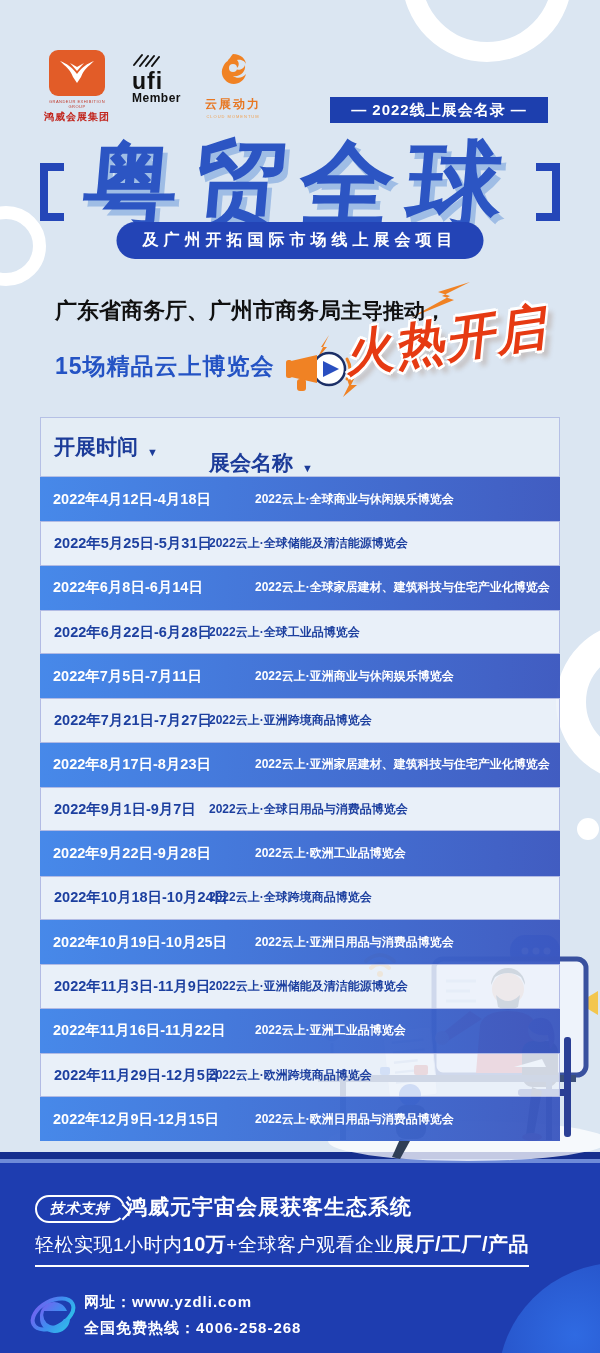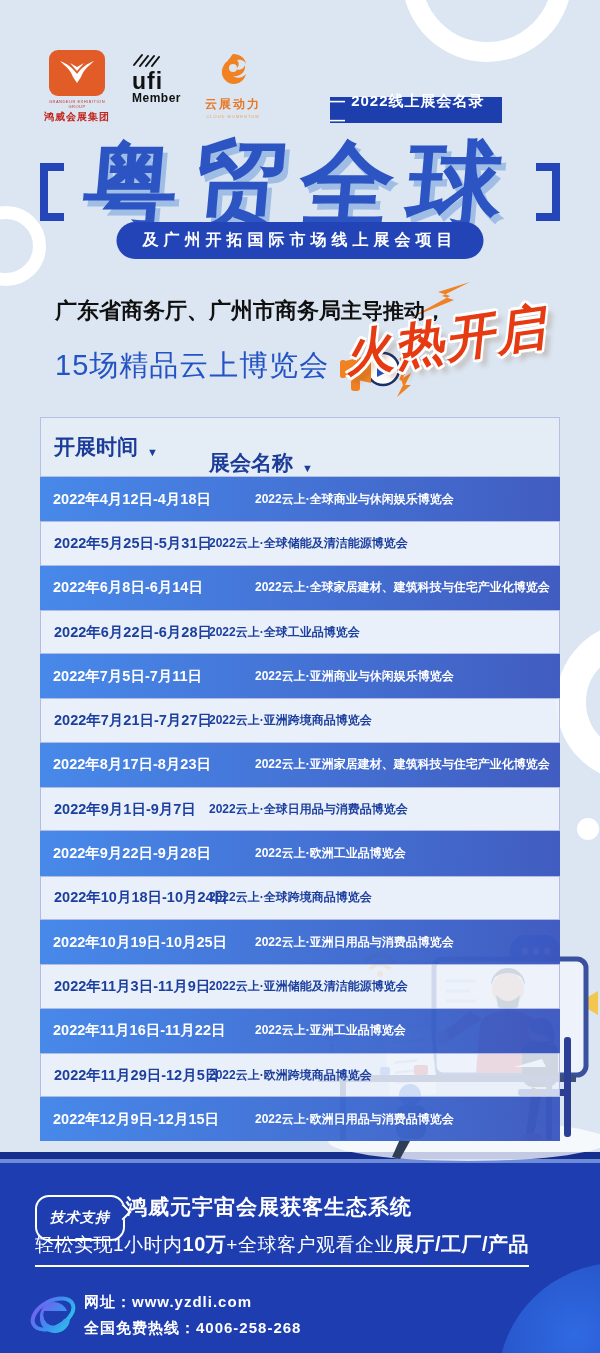--- a/index.html
+++ b/index.html
@@ -23,34 +23,34 @@
   .logo-hw-cap { font-size:4px; color:#c0392b; margin-top:3px; letter-spacing:.5px; }
   .logo-hw-name { font-size:10px; font-weight:bold; color:#c2251d; margin-top:1px; letter-spacing:1px; white-space:nowrap;font-family:Liberation Serif, serif; }
   .logo-ufi { text-align:left; padding-top:2px; }
   .logo-ufi-word { font-size:23px; font-weight:bold; color:#111; line-height:20px; letter-spacing:1px; }
   .logo-ufi-member { font-size:12px; font-weight:bold; color:#111; letter-spacing:.5px; }
   .logo-yz { text-align:center; width:64px; }
   .logo-yz-name { font-size:12px; font-weight:bold; color:#e87722; letter-spacing:2px; margin-top:2px; white-space:nowrap; }
   .logo-yz-cap { font-size:4px; color:#f0a050; letter-spacing:1px; margin-top:1px; }
 
   
-  .top-badge { position:absolute; left:330px; top:97px; width:172px; height:26px; background:#1d3fae; color:#fff; font-size:15px; font-weight:bold; display:flex; align-items:center; justify-content:center; letter-spacing:1px; }
+  .top-badge { position:absolute; left:330px; top:97px; width:218px; height:26px; background:#1d3fae; color:#fff; font-size:15px; font-weight:bold; display:flex; align-items:center; justify-content:center; letter-spacing:1px; }
   .main-title { position:absolute; left:0; top:122px; width:100%; text-align:center; font-size:94px; font-weight:900; color:#2c55c3; letter-spacing:14px; transform:skewX(-5deg); text-shadow:5px 6px 0 rgba(156,186,228,.95); white-space:nowrap; }
   .bracket { position:absolute; width:24px; height:58px; top:163px; }
   .bracket-l { left:40px; border-left:8px solid #2446b8; border-top:8px solid #2446b8; border-bottom:8px solid #2446b8; }
   .bracket-r { left:536px; border-right:8px solid #2446b8; border-top:8px solid #2446b8; border-bottom:8px solid #2446b8; }
   .sub-pill { position:absolute; top:222px; left:50%; transform:translateX(-50%); background:#2344b6; color:#fff; border-radius:19px; padding:8px 26px; font-size:16px; font-weight:bold; letter-spacing:5px; white-space:nowrap; }
 
   
   .intro { position:absolute; left:55px; top:296px; z-index:3; }
   .intro-line1 { font-size:22px; color:#101010; white-space:nowrap; }
   .intro-line1 .strong { font-weight:900; }
   .intro-line1 .rest { font-weight:700; font-size:21px; }
   .intro-line2 { margin-top:9px; display:flex; align-items:center; }
-  .intro-line2 .blue { font-size:29px; font-weight:400; color:#2453c4; letter-spacing:1px; white-space:nowrap; }
+  .intro-line2 .blue { font-size:23px; font-weight:700; color:#2453c4; letter-spacing:1px; white-space:nowrap; }
   .megaphone { margin-left:8px; }
   .stamp { position:absolute; left:343px; top:308px; z-index:4; font-size:49px; font-weight:900; font-style:italic; color:#e63a12; transform:rotate(-8deg); white-space:nowrap; letter-spacing:2px;
     text-shadow:-2px -2px 0 #fff, 2px -2px 0 #fff, -2px 2px 0 #fff, 2px 2px 0 #fff, 0 -3px 0 #fff, 0 3px 0 #fff, 5px 7px 5px rgba(120,60,20,.25); }
   .bolt { position:absolute; z-index:2; }
 
   
   .exh-table { position:absolute; left:40px; top:417px; width:520px; z-index:2; }
   .t-head { height:60px; display:flex; align-items:center; border:1px solid #b5c0e5; background:rgba(246,250,253,.35); }
   .t-head .col-date { width:168px; padding-left:13px; }
   .t-head .col-name { flex:1;margin-top:32px; }
@@ -63,21 +63,21 @@
   .row-light { background:rgba(236,242,250,.84); border:1px solid rgba(168,178,224,.85); color:#1c3f9f; }
 
   
   .illus { position:absolute; left:318px; top:933px; z-index:1; }
 
   
   .sep1 { position:absolute; left:0; top:1152px; width:600px; height:7px; background:#162f8e; }
   .sep2 { position:absolute; left:0; top:1159px; width:600px; height:4px; background:#6e8bd8; }
   .footer { position:absolute; left:0; top:1163px; width:600px; height:190px; background:#1e3db0; overflow:hidden; }
   .f-ball { position:absolute; left:498px; top:100px; width:240px; height:240px; border-radius:50%; background:radial-gradient(circle at 32% 30%, #2f6ae2, #1e3db0 75%); }
-  .f-badge { position:absolute; left:35px; top:32px; border:2px solid #fff; border-radius:14px; padding:12px 13px; color:#fff; font-size:14px; font-weight:bold; font-style:italic; letter-spacing:1px; }
+  .f-badge { position:absolute; left:35px; top:32px; border:2px solid #fff; border-radius:14px; padding:3px 13px; color:#fff; font-size:14px; font-weight:bold; font-style:italic; letter-spacing:1px; }
   .f-badge:after { content:""; position:absolute; right:-6px; top:9px; width:10px; height:10px; background:#1e3db0; border-right:2px solid #fff; border-top:2px solid #fff; transform:rotate(45deg); }
   .f-title { position:absolute; left:126px; top:30px; color:#fff; font-size:21px; font-weight:900; letter-spacing:1px; white-space:nowrap; }
   .f-line { position:absolute; left:35px; top:68px; color:#fff; font-size:19px; padding-bottom:7px; border-bottom:2px solid #fff; white-space:nowrap; letter-spacing:.5px; }
   .f-line b { font-size:20px; }
   .f-ie { position:absolute; left:30px; top:128px; }
   .f-contact { position:absolute; left:84px; top:126px; color:#fff; }
   .f-contact .row { font-size:15px; font-weight:bold; line-height:26px; letter-spacing:1px; white-space:nowrap; }
 </style>
 </head>
 <body>

